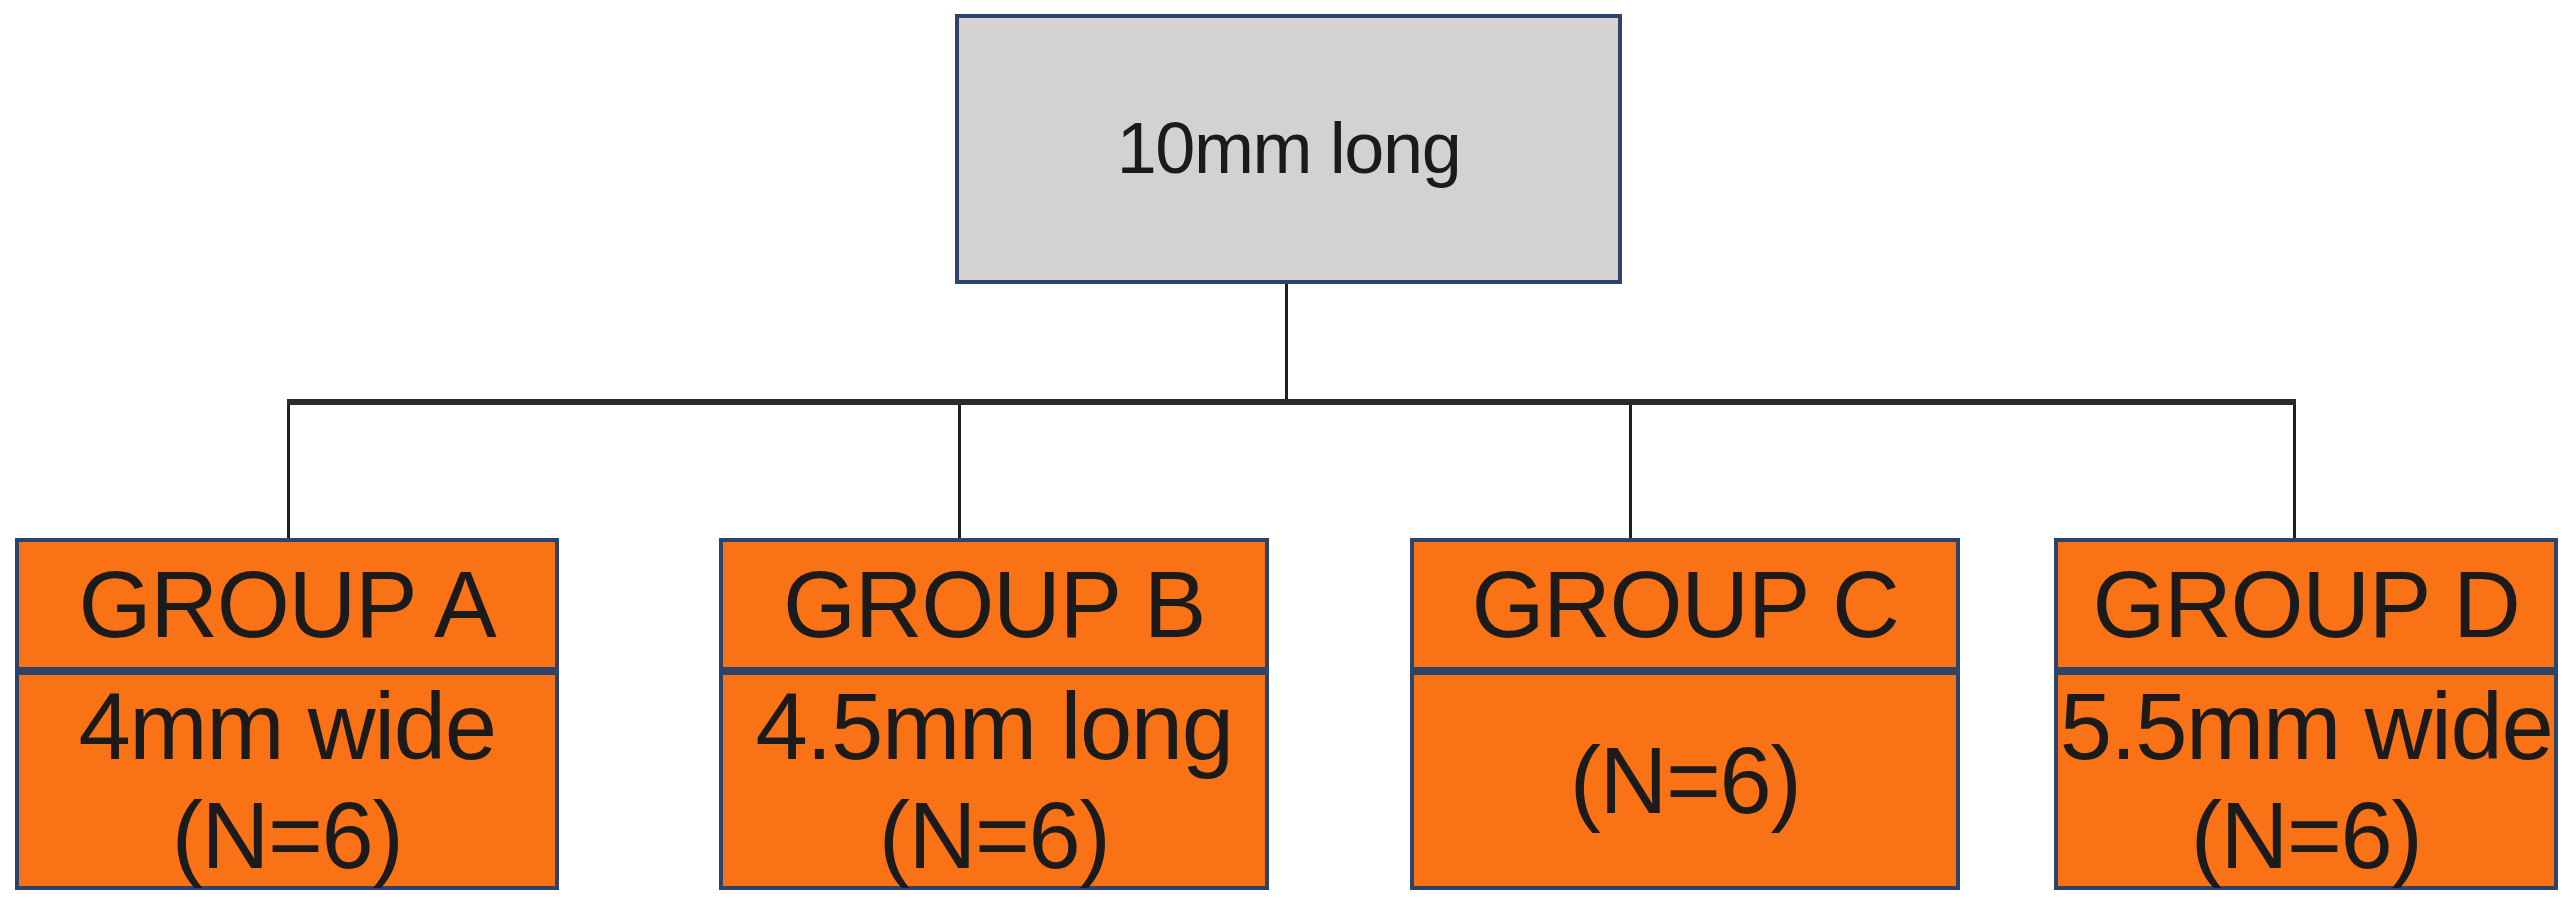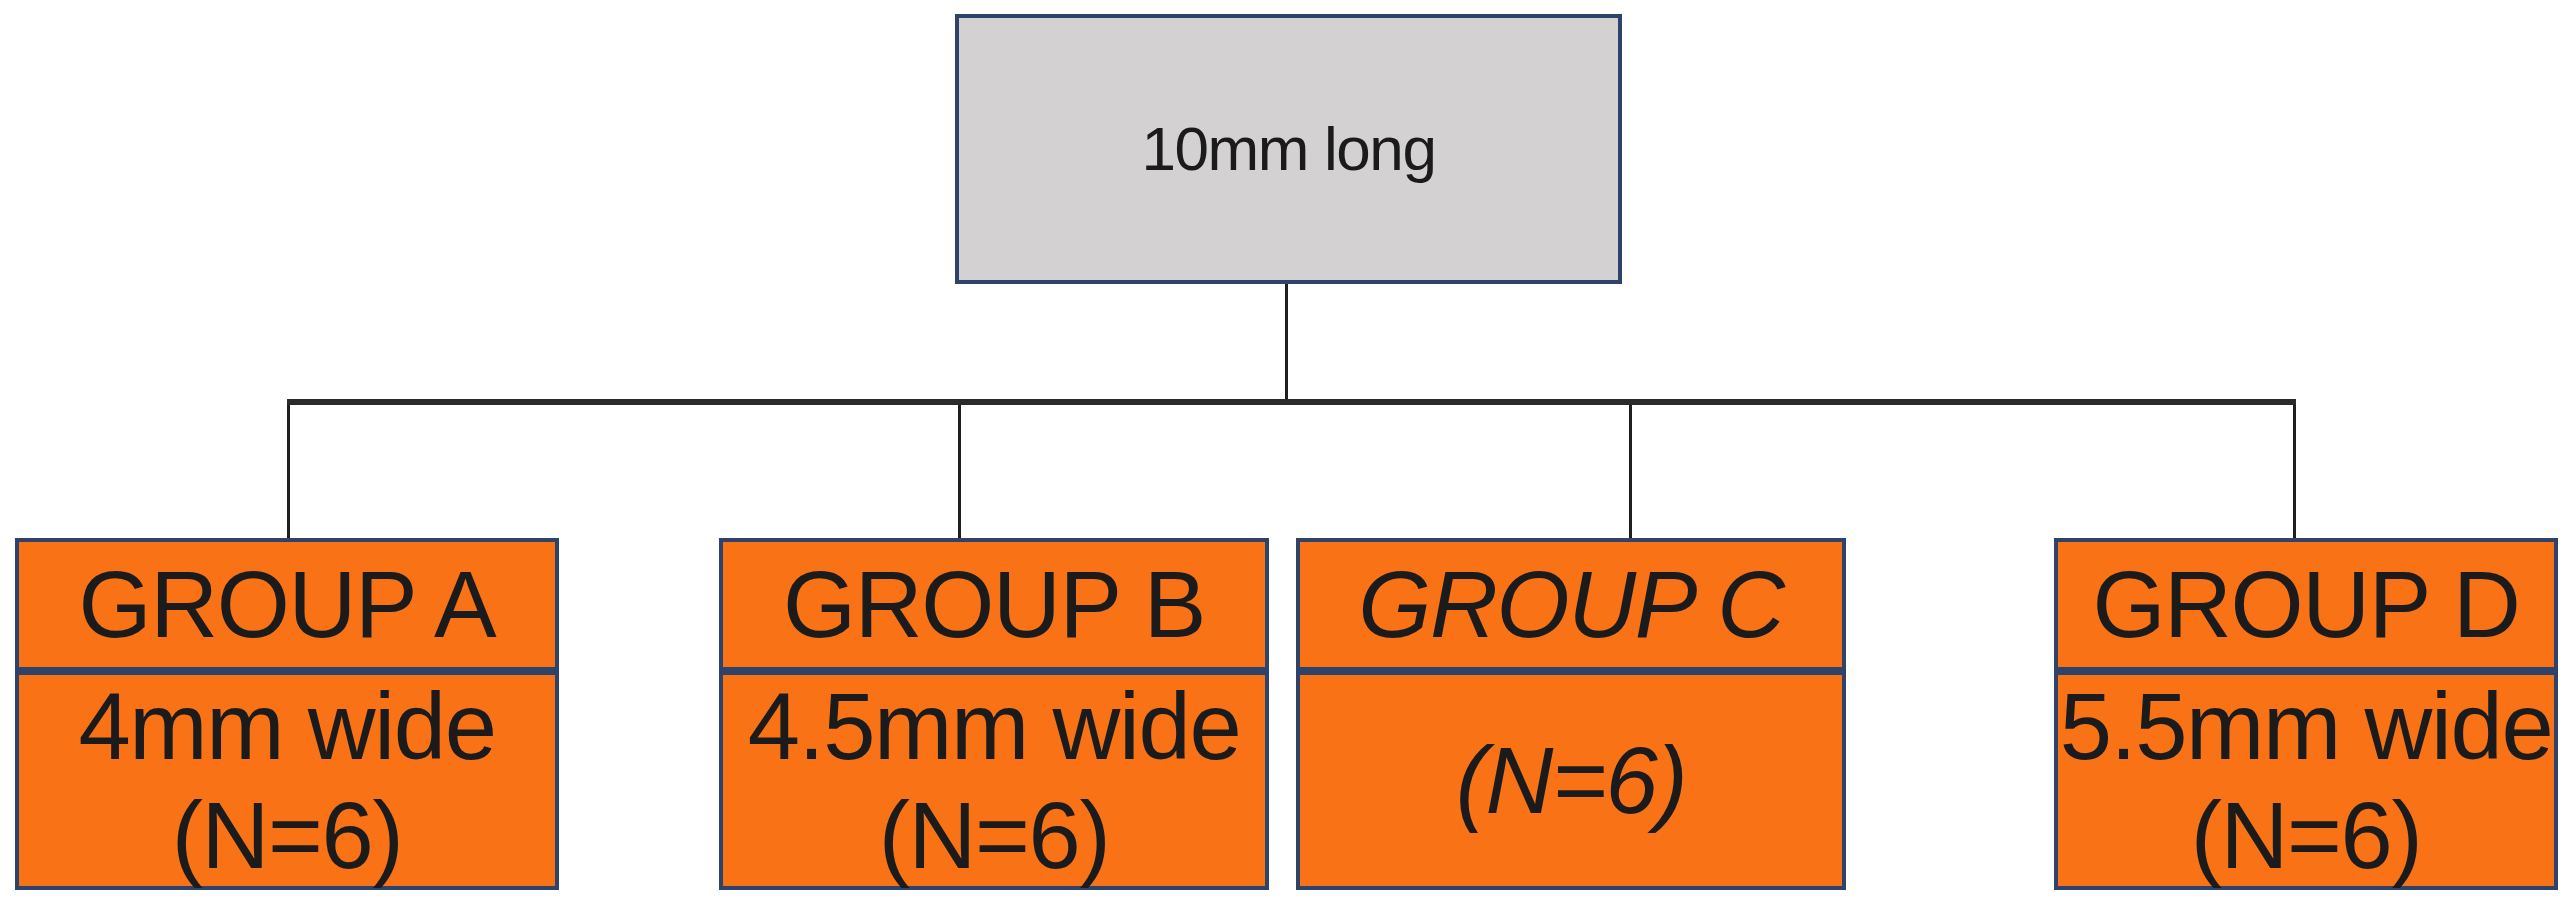--- a/index.html
+++ b/index.html
@@ -17,21 +17,21 @@
   
   .root-node {
     position: absolute;
     left: 955px; top: 13.8px;
     width: 667px; height: 270px;
     background: #d3d1d1;
     border: 4.8px solid #2e4369;
     display: flex; flex-direction: column;
     align-items: center; justify-content: center;
     text-align: center;
-    font-size: 62px; letter-spacing: -1.4px;
+    font-size: 72px; letter-spacing: -1.4px;
   }
   .root-node .t-line { line-height: 113px; }
 
   
   .conn { position: absolute; background: #1f1f1f; }
   .conn-root-drop { left: 1285px; top: 284px; width: 2.8px; height: 117px; }
   .conn-rail      { left: 287px;  top: 399px; width: 2009px; height: 5.5px; background: #2b2b2b; }
   .conn-drop      { top: 405px; width: 2.8px; height: 135px; }
   .conn-drop-a { left: 287px; }
   .conn-drop-b { left: 958px; }
@@ -47,21 +47,21 @@
     align-items: center; justify-content: center;
     text-align: center;
     font-size: 94px; letter-spacing: -1.4px;
   }
   .g-head { height: 133px; }
   .g-body { height: 219px; }
   .g-body .t-line { line-height: 109px; }
 
   .group-a { left: 15px;   width: 544px; }
   .group-b { left: 719px;  width: 550px; }
-  .group-c { left: 1296px; width: 550px; font-style: italic; }
+  .group-c { left: 1410px; width: 550px; }
   .group-d { left: 2054px; width: 504px; }
 </style>
 </head>
 <body>
 
 <div class="canvas">
 
   <div class="root-node">
     <div class="t-line">10mm long</div>
   </div>
@@ -81,21 +81,21 @@
       <div class="t-line">4mm wide</div>
       <div class="t-line">(N=6)</div>
     </div>
   </div>
 
   <div class="group group-b">
     <div class="g-head">
       <span>GROUP B</span>
     </div>
     <div class="g-body">
-      <div class="t-line">4.5mm wide</div>
+      <div class="t-line">4.5mm long</div>
       <div class="t-line">(N=6)</div>
     </div>
   </div>
 
   <div class="group group-c">
     <div class="g-head">
       <span>GROUP C</span>
     </div>
     <div class="g-body">
       <div class="t-line">(N=6)</div>

